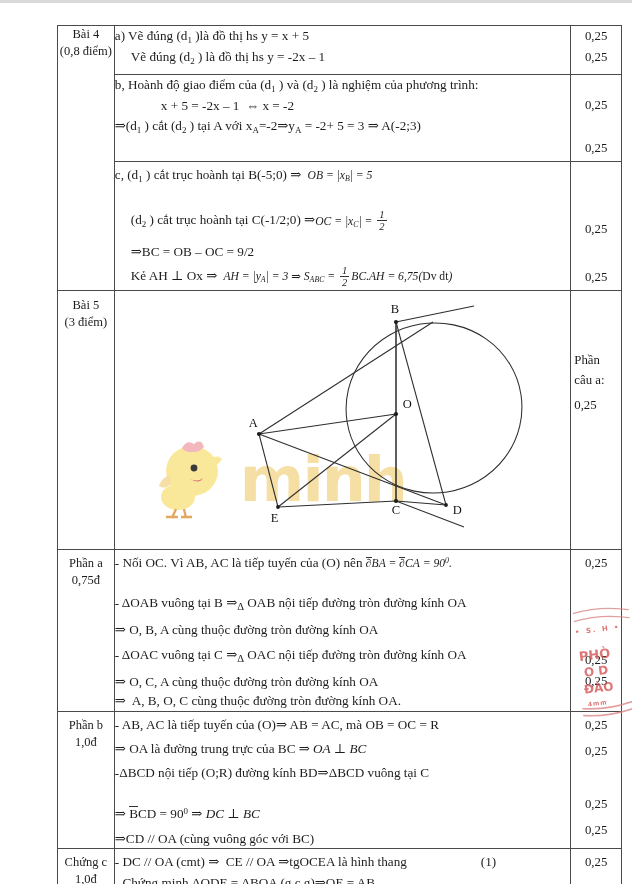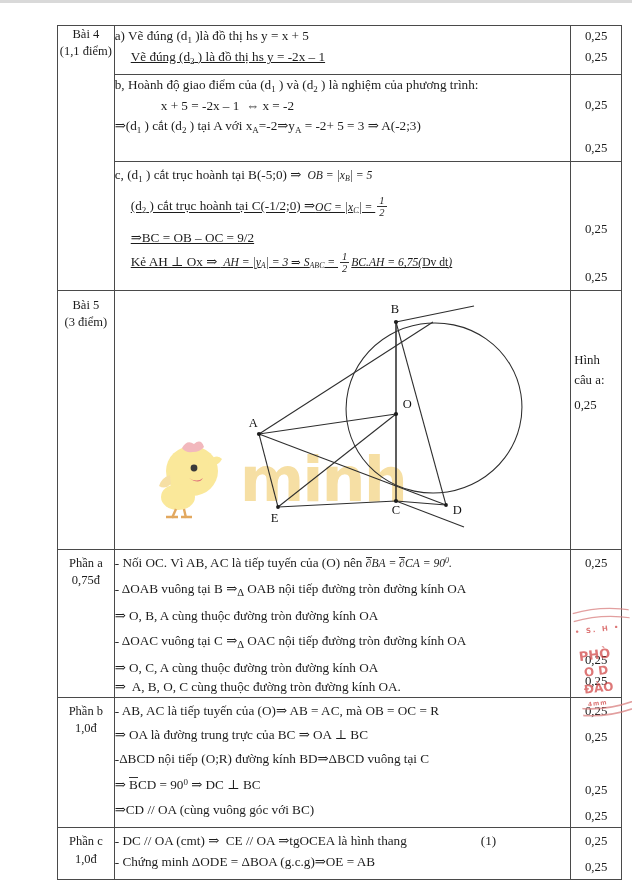--- a/index.html
+++ b/index.html
@@ -11,26 +11,26 @@
 
   
   #tbl{position:absolute;left:57px;top:25px;width:565px;border-collapse:collapse;}
   #tbl td{border:1px solid #4a4a4a;vertical-align:top;padding:0;}
   .c-label{width:56px;text-align:center;font-size:12.5px;line-height:1.38;padding-top:4px;}
   .c-body{width:459px;font-size:13.2px;line-height:1.5;padding:3px 5px 4px 7px;position:relative;}
   .c-score{width:50px;text-align:center;font-size:12.8px;line-height:1.5;padding:3px 0 3px 0;}
   .c-score div{padding:1px 0;}
   .sc-spread div{padding:3px 0;}
 
-  .ind1{padding-left:16px;text-decoration:underline;}
+  .ind1{padding-left:16px;}
   .ind3{padding-left:46px;}
   .tight{line-height:1.45;}
   sub{font-size:.68em;vertical-align:-.28em;}
   sup{font-size:.68em;vertical-align:.45em;}
-  .it{text-align:right;}
+  .it{font-style:italic;text-align:right;}
   .mathsm{font-style:italic;font-size:11.6px;}
   .mathsm .nm{font-style:normal;}
   .ovl{border-top:1px solid #333;padding-top:0px;display:inline-block;line-height:1;}
 
   .frac{display:inline-block;vertical-align:middle;text-align:center;font-size:10.5px;
         line-height:1.05;margin:0 2px;position:relative;top:-1px;}
   .frac .num{display:block;border-bottom:1px solid #333;padding:0 2px;}
   .frac .den{display:block;padding:0 2px;}
 
   
@@ -57,21 +57,21 @@
 
 <div id="page">
   <div id="topedge"></div>
 
   <table id="tbl">
 
     <tbody>
         <tr>
       <td class="c-label" rowspan="3">
         <div>Bài 4</div>
-        <div>(1,1 điểm)</div>
+        <div>(0,8 điểm)</div>
       </td>
       <td class="c-body" style="height:48px">
         <div>a) Vẽ đúng (d<sub>1</sub> )là đồ thị hs y = x + 5</div>
         <div class="ind1">Vẽ đúng (d<sub>2</sub> ) là đồ thị hs y = -2x – 1</div>
       </td>
       <td class="c-score">
         <div>0,25</div>
         <div>0,25</div>
       </td>
     </tr>
@@ -85,21 +85,21 @@
       <td class="c-score sc-spread">
         <div style="margin-top:18px">0,25</div>
         <div style="margin-top:18px">0,25</div>
       </td>
     </tr>
 
     <tr>
       <td class="c-body" style="height:115px">
         <div style="margin-top:3px">c, (d<sub>1</sub> ) cắt trục hoành tại B(-5;0) ⇒
           <span class="mathsm">&nbsp;OB&nbsp;=&nbsp;|x<sub>B</sub>|&nbsp;=&nbsp;5</span></div>
-        <div class="ind1" style="margin-top:10px">(d<sub>2</sub> ) cắt trục hoành tại C(-1/2;0) ⇒<span class="mathsm">OC&nbsp;=&nbsp;|x<sub>C</sub>|&nbsp;=
+        <div class="ind1" style="margin-top:24px">(d<sub>2</sub> ) cắt trục hoành tại C(-1/2;0) ⇒<span class="mathsm">OC&nbsp;=&nbsp;|x<sub>C</sub>|&nbsp;=
           <span class="frac"><span class="num">1</span><span class="den">2</span></span></span></div>
         <div class="ind1" style="margin-top:9px">⇒BC = OB – OC = 9/2</div>
         <div class="ind1" style="margin-top:4px">Kẻ AH ⊥ Ox ⇒
           <span class="mathsm">&nbsp;AH&nbsp;=&nbsp;|y<sub>A</sub>|&nbsp;=&nbsp;3 ⇒ S<sub>ABC</sub>&nbsp;=
           <span class="frac"><span class="num">1</span><span class="den">2</span></span>BC.AH&nbsp;=&nbsp;6,75(<span class="nm">Dv dt</span>)</span></div>
       </td>
       <td class="c-score sc-spread">
         <div style="margin-top:55px">0,25</div>
         <div style="margin-top:22px">0,25</div>
       </td>
@@ -174,36 +174,36 @@
             <path d="M-6 107 q32 8 66 -2" stroke="#d97f7f" stroke-width="1.6" fill="none"></path>
           </svg>
           <div class="st-ln" style="top:20px;left:2px;font-size:7px;letter-spacing:2px">• S. H •</div>
           <div class="st-ln" style="top:40px;left:3px;font-size:13px">PHÒ</div>
           <div class="st-ln" style="top:57px;left:6px;font-size:12px">O D</div>
           <div class="st-ln" style="top:74px;left:4px;font-size:12px">ĐÀO</div>
           <div class="st-ln" style="top:93px;left:6px;font-size:6px;letter-spacing:1px">4mm</div>
         </div>
 
         <div id="hinh">
-          <div style="text-align:left">Hình</div>
+          <div style="text-align:left">Phần</div>
           <div style="text-align:left">câu a:</div>
           <div style="text-align:left;margin-top:4px">0,25</div>
         </div>
       </td>
     </tr>
 
     <tr>
       <td class="c-label">
         <div style="margin-top:5px">Phần a</div>
         <div>0,75đ</div>
       </td>
       <td class="c-body tight" style="height:126px">
         <div style="margin-top:3px">- Nối OC. Vì AB, AC là tiếp tuyến của (O) nên
           <span class="mathsm"><span class="ovl">∂</span>BA&nbsp;=&nbsp;<span class="ovl">∂</span>CA&nbsp;=&nbsp;90<sup>0</sup>.</span></div>
-        <div style="margin-top:6px">- ΔOAB vuông tại B ⇒<sub style="font-size:.8em">Δ</sub> OAB nội tiếp đường tròn đường kính OA</div>
+        <div style="margin-top:20px">- ΔOAB vuông tại B ⇒<sub style="font-size:.8em">Δ</sub> OAB nội tiếp đường tròn đường kính OA</div>
         <div style="margin-top:6px">⇒ O, B, A cùng thuộc đường tròn đường kính OA</div>
         <div style="margin-top:6px">- ΔOAC vuông tại C ⇒<sub style="font-size:.8em">Δ</sub> OAC nội tiếp đường tròn đường kính OA</div>
         <div style="margin-top:6px">⇒ O, C, A cùng thuộc đường tròn đường kính OA</div>
         <div style="">⇒&nbsp; A, B, O, C cùng thuộc đường tròn đường kính OA.</div>
       </td>
       <td class="c-score">
         <div style="margin-top:3px">0,25</div>
         <div style="margin-top:76px">0,25</div>
         <div>0,25</div>
       </td>
@@ -211,34 +211,34 @@
 
     <tr>
       <td class="c-label">
         <div style="margin-top:5px">Phần b</div>
         <div>1,0đ</div>
       </td>
       <td class="c-body tight" style="height:102px">
         <div style="margin-top:3px">- AB, AC là tiếp tuyến của (O)⇒ AB = AC, mà OB = OC = R</div>
         <div style="margin-top:5px">⇒ OA là đường trung trực của BC ⇒ <span class="it">OA ⊥ BC</span></div>
         <div style="margin-top:5px">-ΔBCD nội tiếp (O;R) đường kính BD⇒ΔBCD vuông tại C</div>
-        <div style="margin-top:7px">⇒ <span class="ovl">B</span>CD = 90<sup>0</sup> ⇒ <span class="it">DC ⊥ BC</span></div>
+        <div style="margin-top:22px">⇒ <span class="ovl">B</span>CD = 90<sup>0</sup> ⇒ <span class="it">DC ⊥ BC</span></div>
         <div style="margin-top:6px">⇒CD // OA (cùng vuông góc với BC)</div>
       </td>
       <td class="c-score">
         <div style="margin-top:3px">0,25</div>
         <div style="margin-top:5px">0,25</div>
         <div style="margin-top:32px">0,25</div>
         <div style="margin-top:5px">0,25</div>
       </td>
     </tr>
 
     <tr>
       <td class="c-label">
-        <div style="margin-top:5px">Phần c</div>
+        <div style="margin-top:5px">Chứng c</div>
         <div>1,0đ</div>
       </td>
       <td class="c-body tight" style="height:44px">
         <div style="margin-top:3px;position:relative">- DC // OA (cmt) ⇒&nbsp; CE // OA ⇒tgOCEA là hình thang
           <span style="position:absolute;left:366px">(1)</span></div>
         <div style="margin-top:2px">- Chứng minh ΔODE = ΔBOA (g.c.g)⇒OE = AB</div>
       </td>
       <td class="c-score">
         <div style="margin-top:3px">0,25</div>
         <div style="margin-top:5px">0,25</div>

